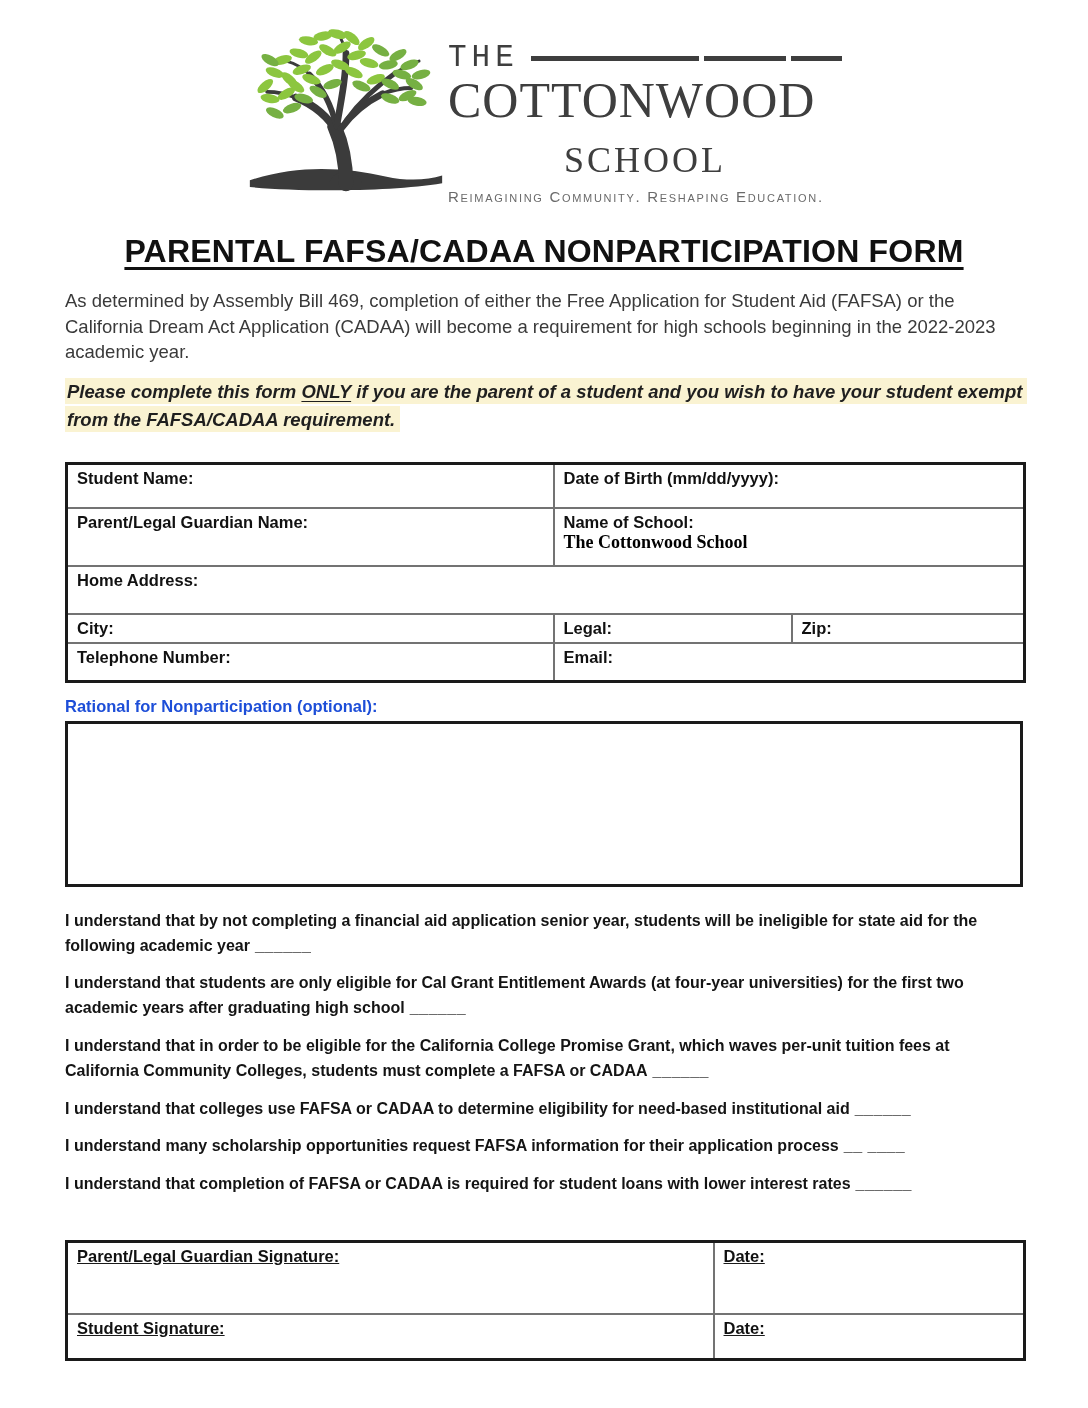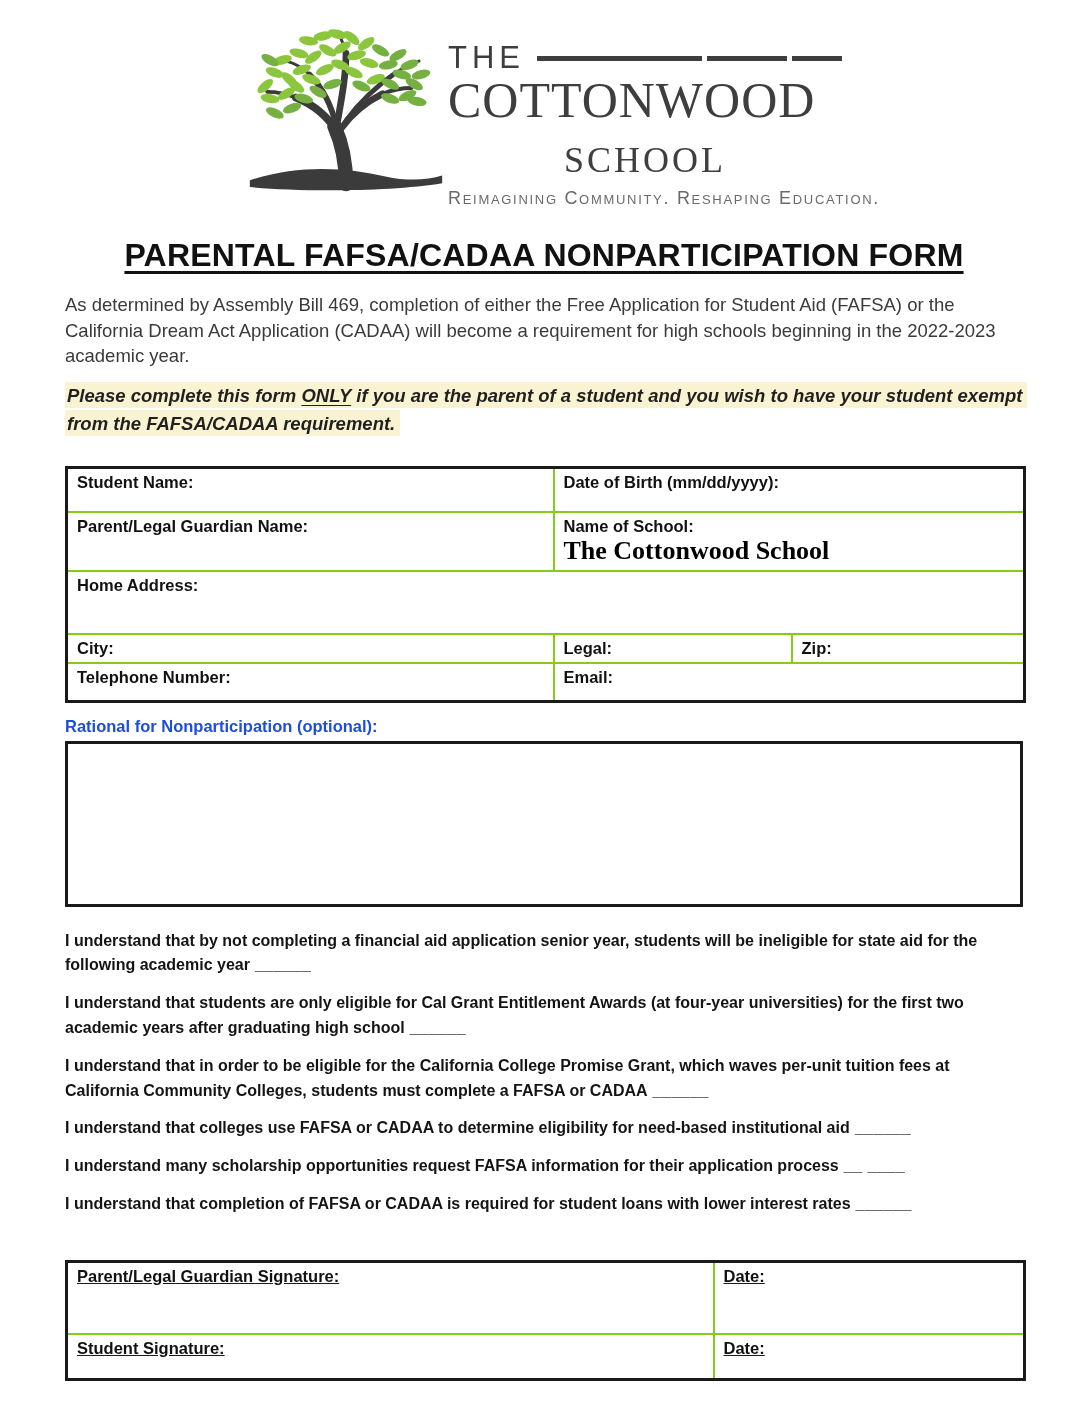--- a/index.html
+++ b/index.html
@@ -5,42 +5,42 @@
   html,body{margin:0;padding:0;background:#ffffff;}
   .page{
     width:1088px;height:1408px;background:#ffffff;position:relative;
     font-family:"Liberation Sans", sans-serif;color:#1a1a1a;overflow:hidden;
   }
   
   .logo-row{display:flex;justify-content:center;align-items:flex-start;padding-top:24px;gap:2px;}
   .logo-tree{width:200px;height:176px;flex:0 0 auto;}
   .logo-text{width:394px;margin-top:18px;color:#3e3e3e;}
   .logo-line1{display:flex;align-items:center;gap:12px;}
-  .logo-the{font-family:Liberation Sans, sans-serif;font-size:31px;letter-spacing:5px;line-height:1;}
+  .logo-the{font-family:Liberation Mono, monospace;font-size:31px;letter-spacing:5px;line-height:1;}
   .rule-top{flex:1;height:5px;margin-top:2px;
     background:linear-gradient(90deg,#3e3e3e 0 54%,#ffffff 54% 55.6%,#3e3e3e 55.6% 82%,#ffffff 82% 83.6%,#3e3e3e 83.6% 100%);}
   .logo-wordmark{font-family:"Liberation Serif", serif;font-size:50px;line-height:1.02;letter-spacing:1px;margin-top:2px;}
   .logo-line3{display:flex;align-items:center;gap:14px;margin-top:2px;flex-direction:column;}
   .rule-bottom{flex:1;height:5px;
     background:linear-gradient(90deg,#3e3e3e 0 89%,#ffffff 89% 91.5%,#3e3e3e 91.5% 100%);}
   .logo-school{font-family:"Liberation Serif", serif;font-size:36px;letter-spacing:3px;line-height:1;}
-  .logo-tagline{margin-top:10px;font-variant:small-caps;font-size:18px;letter-spacing:1.7px;color:#6a6a6a;white-space:nowrap;}
+  .logo-tagline{margin-top:10px;font-variant:small-caps;font-size:15px;letter-spacing:1.7px;color:#6a6a6a;white-space:nowrap;}
   
   .form-title{margin:28px 40px 0;text-align:center;font-size:32px;font-weight:bold;color:#111;
     text-decoration:underline;text-decoration-thickness:3px;text-underline-offset:5px;letter-spacing:0.2px;}
   .intro{margin:18px 65px 0;font-size:18.5px;line-height:1.38;color:#3a3a3a;}
   .notice{margin:13px 65px 0;font-size:18.5px;font-weight:bold;font-style:italic;line-height:1.52;color:#1f1f1f;}
   .hl{background:#FAF3D2;padding:2.5px 5px 2.5px 2px;-webkit-box-decoration-break:clone;box-decoration-break:clone;}
   .hl-only{text-decoration:underline;text-underline-offset:3px;}
   
   table.grid{border-collapse:collapse;table-layout:fixed;width:958px;margin:28px 65px 0;}
-  table.grid td{border:2px solid #84cc16;vertical-align:top;padding:4px 9px;
+  table.grid td{border:2px solid #737373;vertical-align:top;padding:4px 9px;
     font-weight:bold;font-size:16.5px;color:#111;overflow:hidden;}
   table.grid{border:3px solid #1a1a1a;}
-  .school-value{font-family:"Liberation Serif", serif;font-size:26px;font-weight:bold;line-height:1.15;color:#000;}
+  .school-value{font-family:"Liberation Serif", serif;font-size:18px;font-weight:bold;line-height:1.15;color:#000;}
   
   .rationale-label{margin:14px 65px 5px;font-weight:bold;font-size:16.5px;color:#1d4ed8;}
   .rationale-box{margin:0 65px;height:160px;border:3px solid #1a1a1a;background:#ffffff;}
   
   .statements{margin:22px 65px 0;}
   .stmt{margin:0 0 13px;font-weight:bold;font-size:16px;line-height:1.55;color:#141414;}
   .blank{margin-left:5px;letter-spacing:0.5px;white-space:nowrap;}
   
   table.sig{margin-top:43px;text-decoration:underline;}
 </style>
@@ -148,21 +148,21 @@
       <td><span>Student Name:</span></td>
       <td colspan="2"><span>Date of Birth (mm/dd/yyyy):</span></td>
     </tr>
     <tr style="height:58px">
       <td><span>Parent/Legal Guardian Name:</span></td>
       <td colspan="2">
         <div>Name of School:</div>
         <div class="school-value">The Cottonwood School</div>
       </td>
     </tr>
-    <tr style="height:63px">
+    <tr style="height:48px">
       <td colspan="3"><span>Home Address:</span></td>
     </tr>
     <tr style="height:26px">
       <td><span>City:</span></td>
       <td><span>Legal:</span></td>
       <td><span>Zip:</span></td>
     </tr>
     <tr style="height:38px">
       <td><span>Telephone Number:</span></td>
       <td colspan="2"><span>Email:</span></td>

